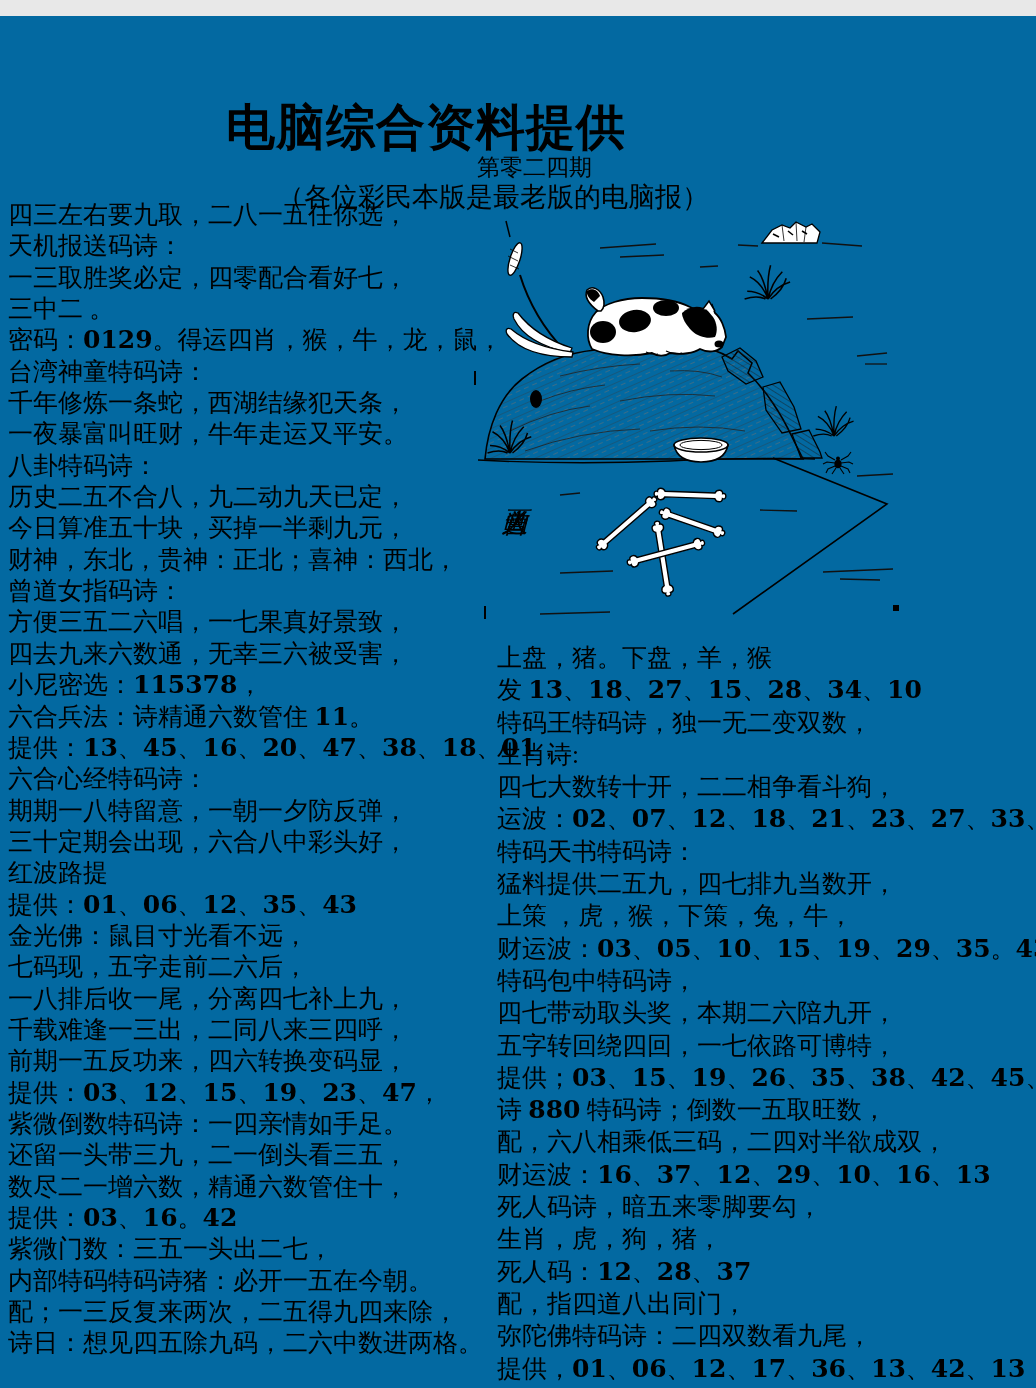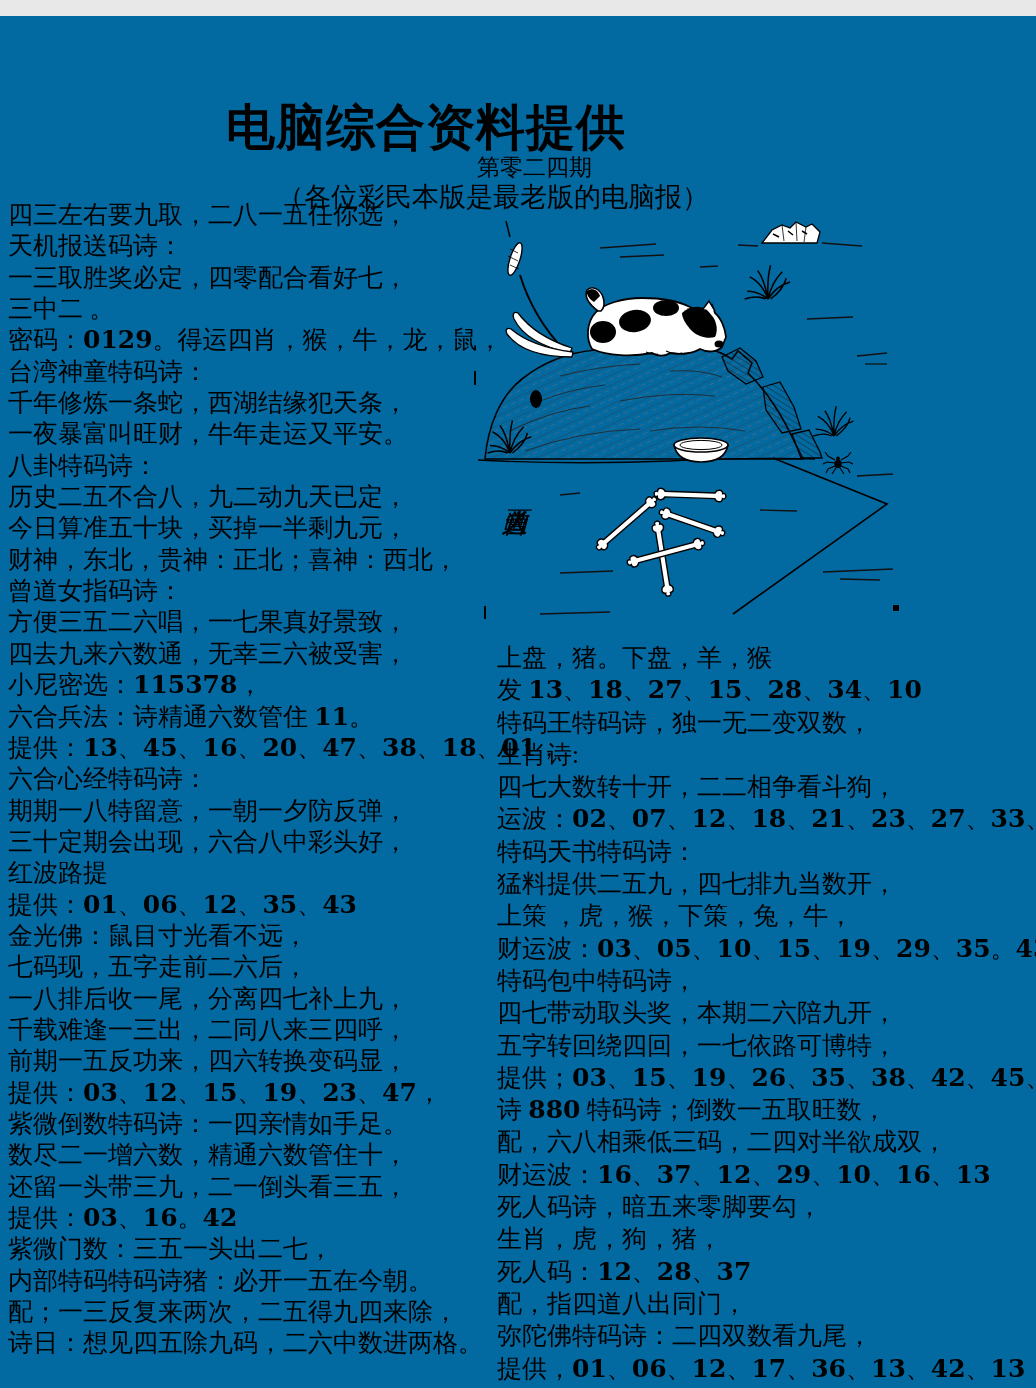--- a/index.html
+++ b/index.html
@@ -68,22 +68,22 @@
     <div class="line">三十定期会出现，六合八中彩头好，</div>
     <div class="line">红波路提</div>
     <div class="line">提供：<b>01</b>、<b>06</b>、<b>12</b>、<b>35</b>、<b>43</b></div>
     <div class="line">金光佛：鼠目寸光看不远，</div>
     <div class="line">七码现，五字走前二六后，</div>
     <div class="line">一八排后收一尾，分离四七补上九，</div>
     <div class="line">千载难逢一三出，二同八来三四呼，</div>
     <div class="line">前期一五反功来，四六转换变码显，</div>
     <div class="line">提供：<b>03</b>、<b>12</b>、<b>15</b>、<b>19</b>、<b>23</b>、<b>47</b>，</div>
     <div class="line">紫微倒数特码诗：一四亲情如手足。</div>
+    <div class="line">还留一头带三九，二一倒头看三五，</div>
     <div class="line">数尽二一增六数，精通六数管住十，</div>
-    <div class="line">还留一头带三九，二一倒头看三五，</div>
     <div class="line">提供：<b>03</b>、<b>16</b>。<b>42</b></div>
     <div class="line">紫微门数：三五一头出二七，</div>
     <div class="line">内部特码特码诗猪：必开一五在今朝。</div>
     <div class="line">配；一三反复来两次，二五得九四来除，</div>
     <div class="line">诗日：想见四五除九码，二六中数进两格。</div>
   </div>
 
   <div class="col right-col">
     <div class="line">上盘，猪。下盘，羊，猴</div>
     <div class="line">发 <b>13</b>、<b>18</b>、<b>27</b>、<b>15</b>、<b>28</b>、<b>34</b>、<b>10</b></div>

